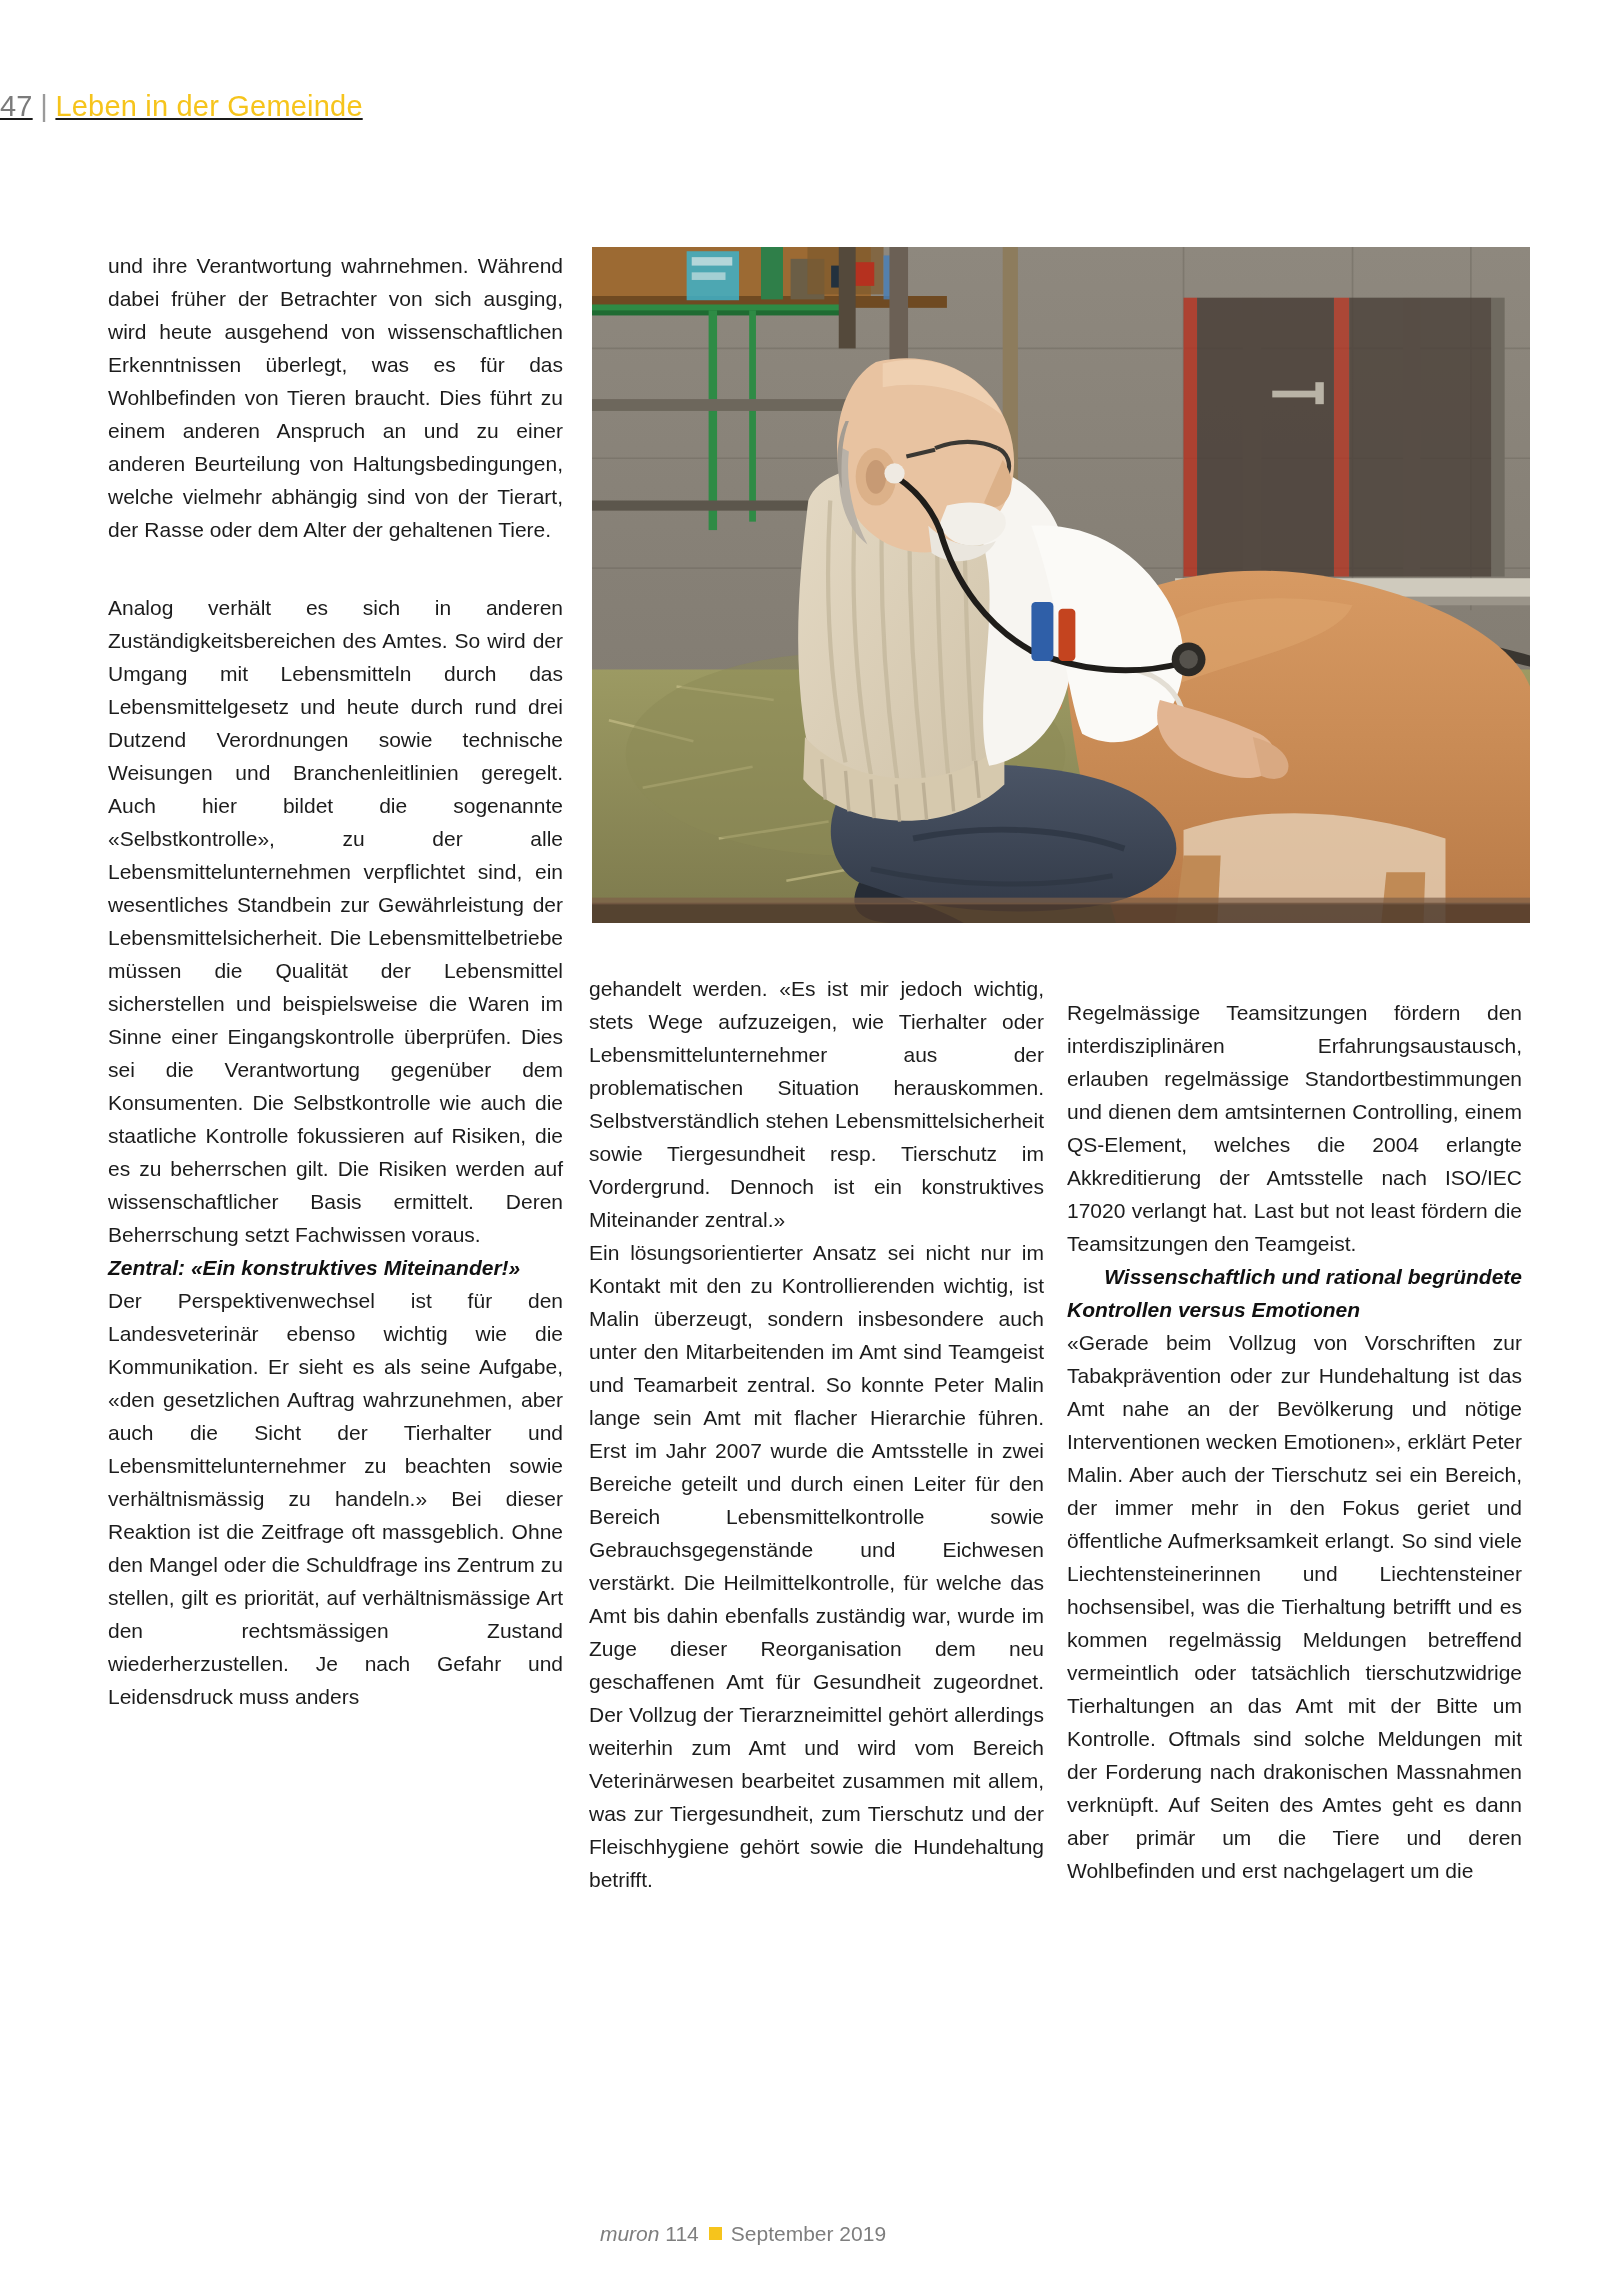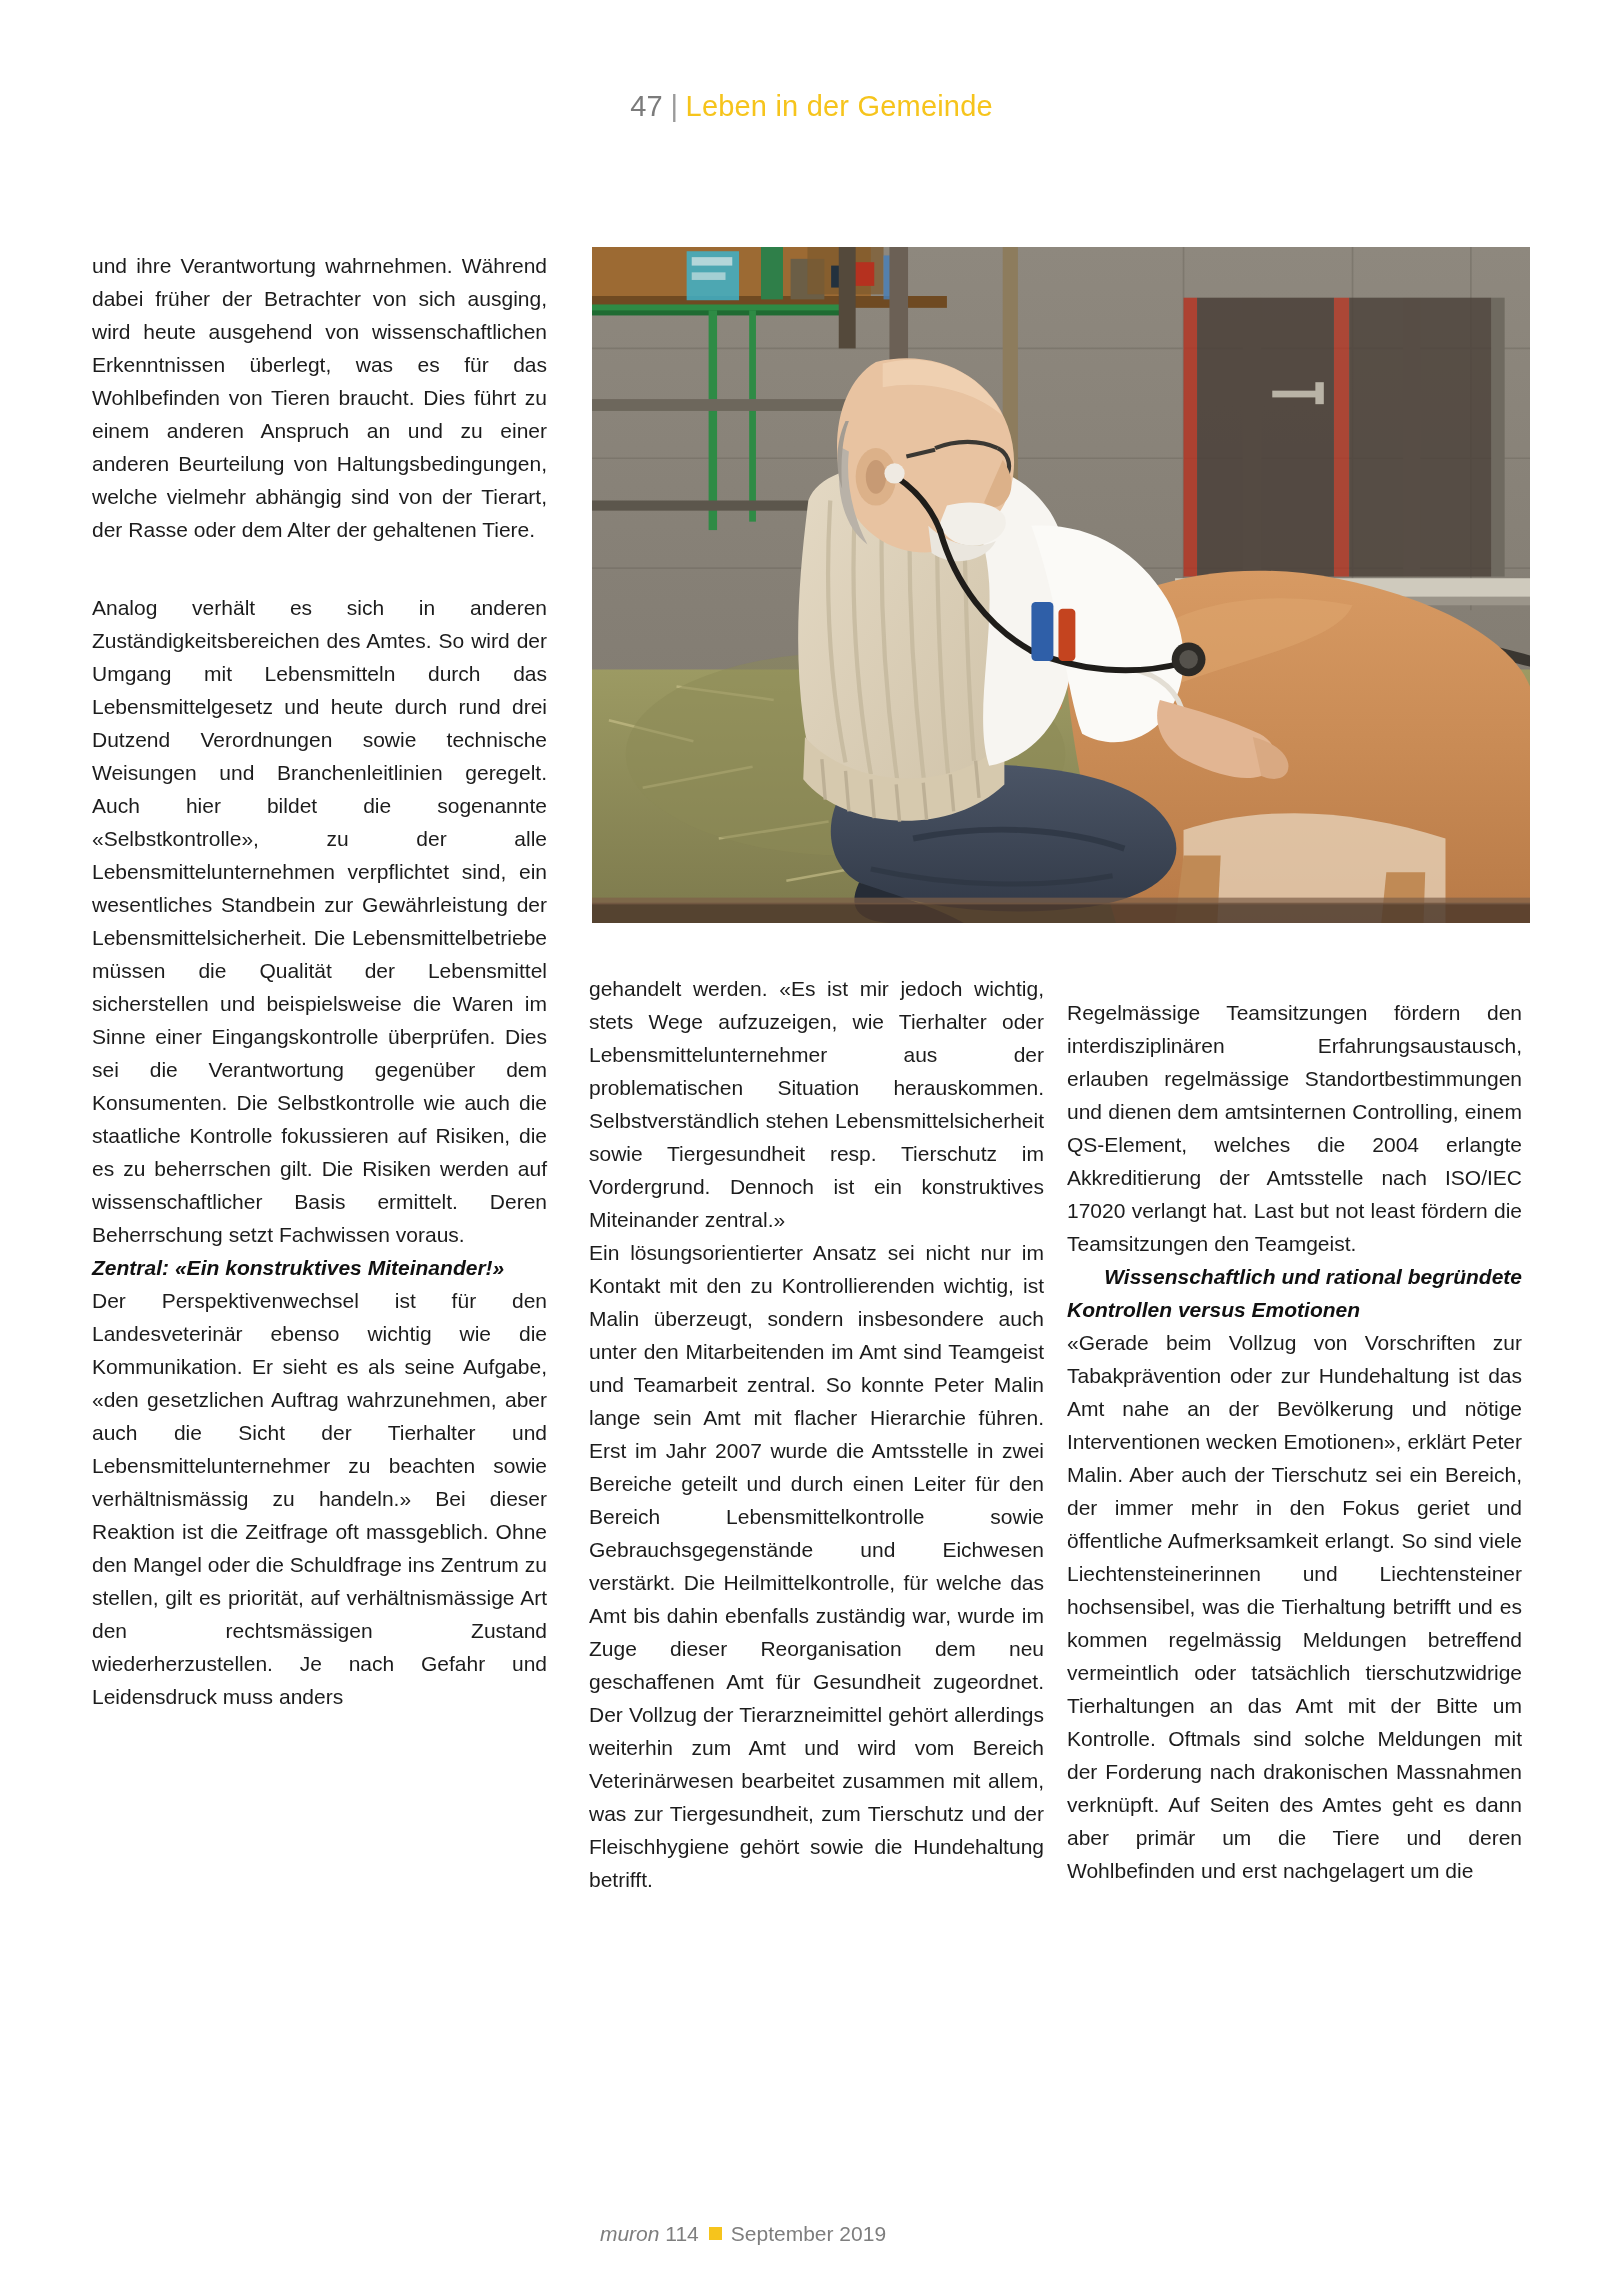--- a/index.html
+++ b/index.html
@@ -15,24 +15,25 @@
     color: #1a1a1a;
     -webkit-font-smoothing: antialiased;
   }
 
   
   .page-header {
     position: absolute;
     top: 89px;
     left: 0;
     width: 1623px;
-    text-align: center;
+    text-align: left;
     font-size: 29px;
     line-height: 1.2;
     white-space: nowrap;
+    text-decoration: underline;
   }
   .page-header .pg-num {
     color: #7b7b7b;
     font-weight: 400;
     letter-spacing: 0.2px;
   }
   .page-header .pg-sep {
     color: #9a9a9a;
     font-weight: 300;
     padding: 0 7.6px;
@@ -60,21 +61,21 @@
     position: absolute;
     width: 455px;
     font-size: 21px;
     line-height: 33px;
     text-align: justify;
     text-justify: inter-word;
     color: #1c1c1c;
     hyphens: manual;
     word-spacing: 0.1px;
   }
-  .col-1 { left: 92px; top: 249px;  }
+  .col-1 { left: 108px; top: 249px;  }
   .col-2 { left: 589px; top: 972px; }
   .col-3 { left: 1067px; top: 996px; }
 
   .col p { margin: 0; }
   .col p.gap { margin-top: 45px; }
   .col p.tight { margin-top: 0; }
 
   .subhead {
     font-weight: bold;
     font-style: italic;

